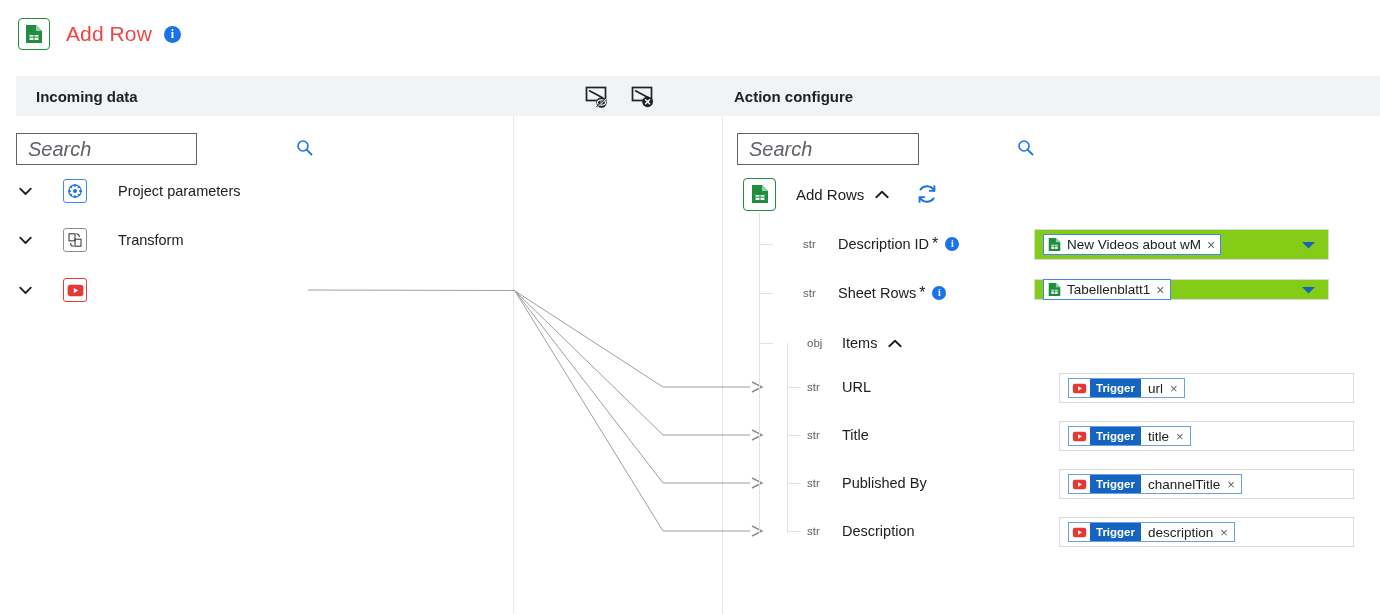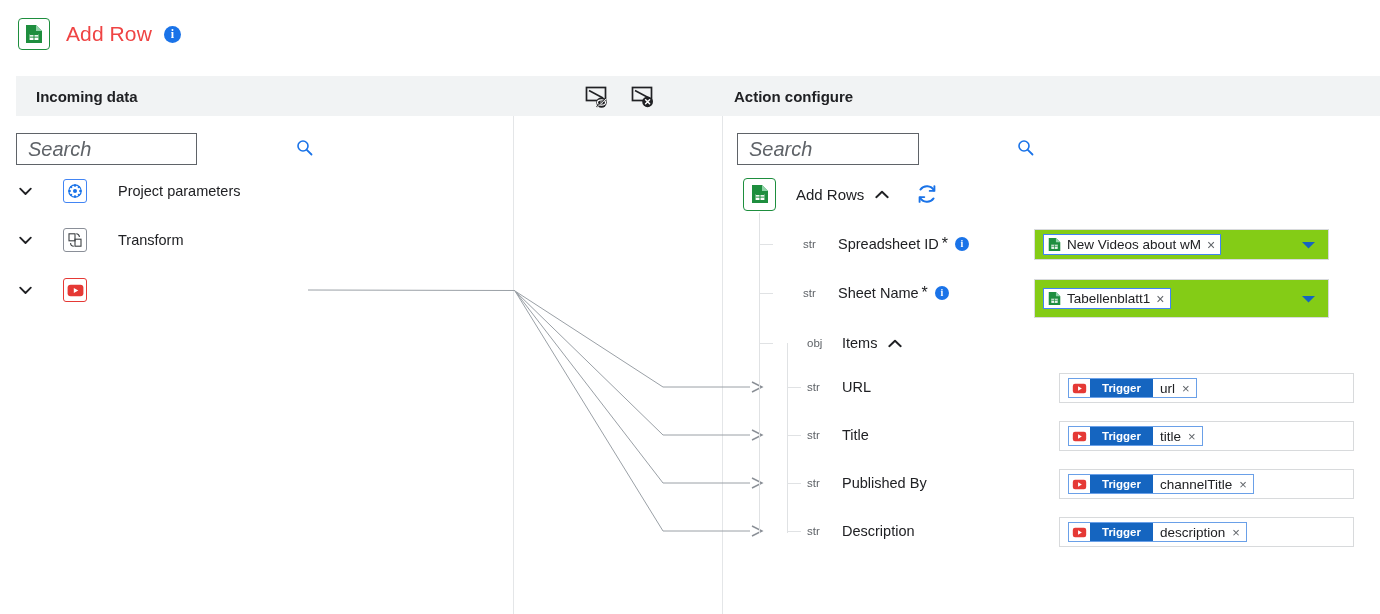--- a/index.html
+++ b/index.html
@@ -268,21 +268,21 @@
     display: flex; align-items: center; justify-content: center;
     background: #fff;
     flex: none;
   }
   .token .tk-src {
     background: #1565c0;
     color: #fff;
     font-size: 11.5px;
     font-weight: bold;
     display: flex; align-items: center;
-    padding: 0 12px;
+    padding: 0 6px;
     white-space: nowrap;
   }
   .token .tk-val {
     background: #fff;
     color: #202124;
     font-size: 13.5px;
     display: flex; align-items: center;
     gap: 7px;
     padding: 0 6px 0 7px;
     white-space: nowrap;
@@ -473,21 +473,21 @@
           <path d="M18 7.5 A8 8 0 0 0 4.4 6.6" fill="none" stroke="#1a73e8" stroke-width="1.9" stroke-linecap="round"></path>
           <path d="M4 14.5 A8 8 0 0 0 17.6 15.4" fill="none" stroke="#1a73e8" stroke-width="1.9" stroke-linecap="round"></path>
           <path d="M18.4 3.1 L18.4 7.9 L13.7 7.9" fill="none" stroke="#1a73e8" stroke-width="1.9" stroke-linecap="round" stroke-linejoin="round"></path>
           <path d="M3.6 18.9 L3.6 14.1 L8.3 14.1" fill="none" stroke="#1a73e8" stroke-width="1.9" stroke-linecap="round" stroke-linejoin="round"></path>
         </svg>
       </span>
     </div>
 
     <div class="cfg-row" style="left:80px; top:114px;">
       <span class="type-tag">str</span>
-      <span class="field-label">Spreadsheet ID</span>
+      <span class="field-label">Description ID</span>
       <span class="req-star">*</span>
       <span class="info-dot small">i</span>
     </div>
     <div class="select-field" style="left:311px; top:113px; width:295px; height:31px;">
       <span class="chip">
         <span class="gicon">
           <svg width="13" height="15" viewBox="0 0 18 20" aria-hidden="true">
             <path d="M1 1h10l6 6v12H1z" fill="#1e8e3e"></path>
             <path d="M11 1l6 6h-6z" fill="#8fd4a8"></path>
             <rect x="4.6" y="10" width="8.8" height="6" fill="#ffffff"></rect>
@@ -501,25 +501,25 @@
       </span>
       <span class="select-arrow">
         <svg width="15" height="9" viewBox="0 0 15 9" aria-hidden="true">
           <path d="M1 1.5 L7.5 8 L14 1.5 Z" fill="#1565c0"></path>
         </svg>
       </span>
     </div>
 
     <div class="cfg-row" style="left:80px; top:163px;">
       <span class="type-tag">str</span>
-      <span class="field-label">Sheet Name</span>
+      <span class="field-label">Sheet Rows</span>
       <span class="req-star">*</span>
       <span class="info-dot small">i</span>
     </div>
-    <div class="select-field" style="left:311px; top:163px; width:295px; height:39px;">
+    <div class="select-field" style="left:311px; top:163px; width:295px; height:21px;">
       <span class="chip">
         <span class="gicon">
           <svg width="13" height="15" viewBox="0 0 18 20" aria-hidden="true">
             <path d="M1 1h10l6 6v12H1z" fill="#1e8e3e"></path>
             <path d="M11 1l6 6h-6z" fill="#8fd4a8"></path>
             <rect x="4.6" y="10" width="8.8" height="6" fill="#ffffff"></rect>
             <rect x="4.6" y="10" width="8.8" height="1.1" fill="#1e8e3e"></rect>
             <rect x="8.5" y="10" width="1" height="6" fill="#1e8e3e"></rect>
             <rect x="4.6" y="12.6" width="8.8" height="1" fill="#1e8e3e"></rect>
           </svg>

